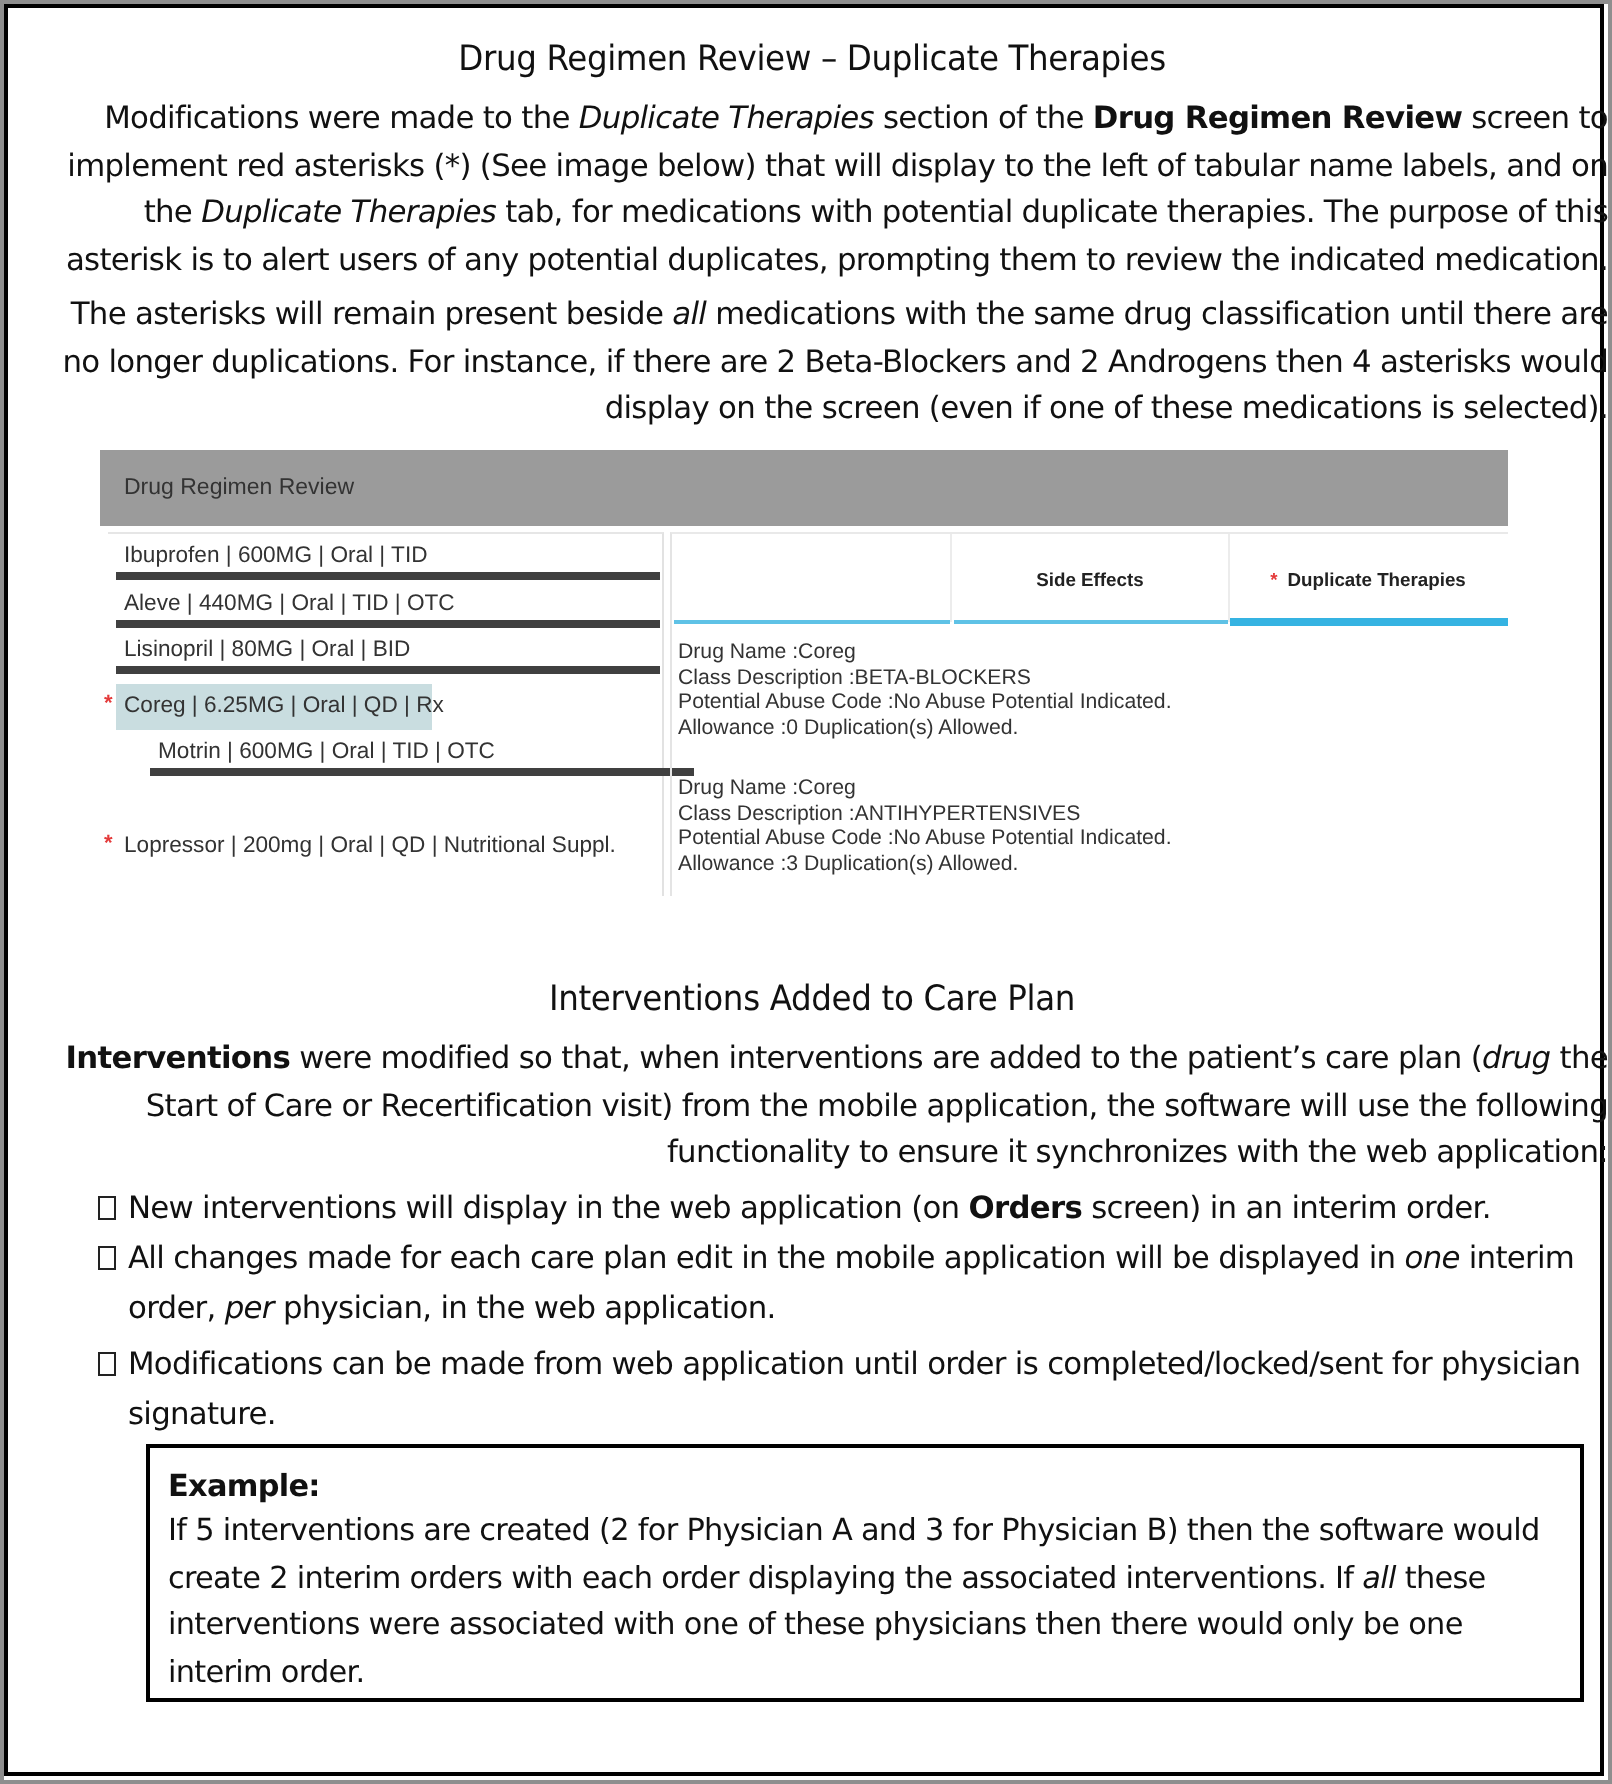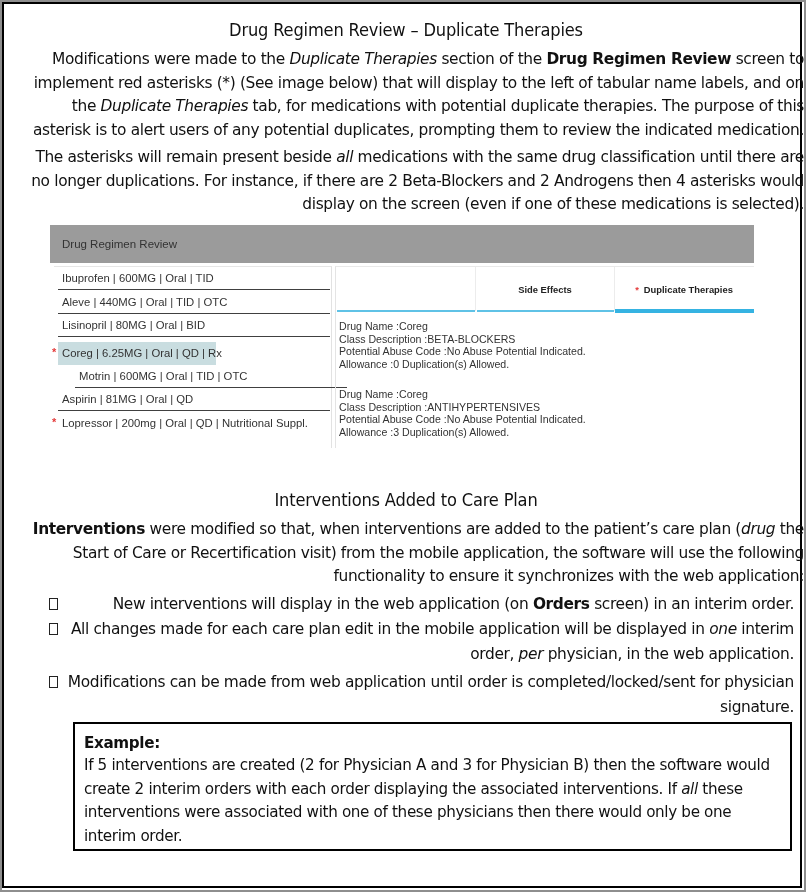--- a/index.html
+++ b/index.html
@@ -44,21 +44,21 @@
       background: #9b9b9b; color: #333; font-size: 11.5px;
       padding: 13px 0 0 12px;
     }
     .shot-left {
       position: absolute; left: 4px; top: 41px; width: 278px; height: 182px;
       border-top: 1px solid #e6e6e6; border-right: 1px solid #e2e2e2;
     }
     .med-row {
       position: absolute; left: 4px; width: 272px; height: 23px;
       font-size: 11.3px; color: #333; padding: 5px 0 0 4px;
-      border-bottom: 1px solid #404040; white-space: nowrap;
+      border-bottom: 4px solid #404040; white-space: nowrap;
     }
     .med-row.selected { background: #c9dde0; width: 158px; border-bottom: none; }
     .med-row .ast {
       position: absolute; left: -6px; top: 4px; color: #e43a3a; font-size: 11px; font-weight: bold;
     }
     .shot-right {
       position: absolute; left: 285px; top: 41px; width: 419px; height: 182px;
       border-left: 1px solid #e4e4e4; border-top: 1px solid #e9e9e9;
     }
     .tab {
@@ -80,21 +80,21 @@
     
     .bullet {
       position: absolute; left: 35px; width: 745px;
       font-family: "DejaVu Sans", sans-serif; font-size: 15.4px; line-height: 24.5px;
       letter-spacing: -0.35px; color: #111;
     }
     .bullet .box {
       position: absolute; left: 0; top: 6px; width: 9px; height: 12px;
       border: 1px solid #222;
     }
-    .bullet .btext { display: block; padding-left: 15px; text-align: right; }
+    .bullet .btext { display: block; padding-left: 15px; }
 
     .example {
       position: absolute; left: 73px; top: 722px; width: 719px; height: 129px;
       border: 2px solid #000; padding: 9px 8px 0 9px;
       font-family: "DejaVu Sans", sans-serif; font-size: 15.2px; line-height: 23.5px;
       letter-spacing: -0.35px; color: #111;
     }
     .example .ex-label { font-weight: bold; display: block; line-height: 21px; }
   </style>
 </head>
@@ -144,23 +144,20 @@
     <div class="med-row" style="top:47px;">
       <span>Lisinopril | 80MG | Oral | BID</span>
     </div>
     <div class="med-row selected" style="top:75px;">
       <span class="ast">*</span>
       <span>Coreg | 6.25MG | Oral | QD | Rx</span>
     </div>
     <div class="med-row" style="top:98px;margin-left:17px;">
       <span>Motrin | 600MG | Oral | TID | OTC</span>
     </div>
-    <div class="med-row" style="top:121px;">
-      <span>Aspirin | 81MG | Oral | QD</span>
-    </div>
     <div class="med-row" style="top:145px; border-bottom:none;">
       <span class="ast">*</span>
       <span>Lopressor | 200mg | Oral | QD | Nutritional Suppl.</span>
     </div>
   </div>
 
   <div class="shot-right">
     <div class="tab sep" style="left:278px;">
       <span class="ast">*</span><span>Duplicate Therapies</span>
     </div>

